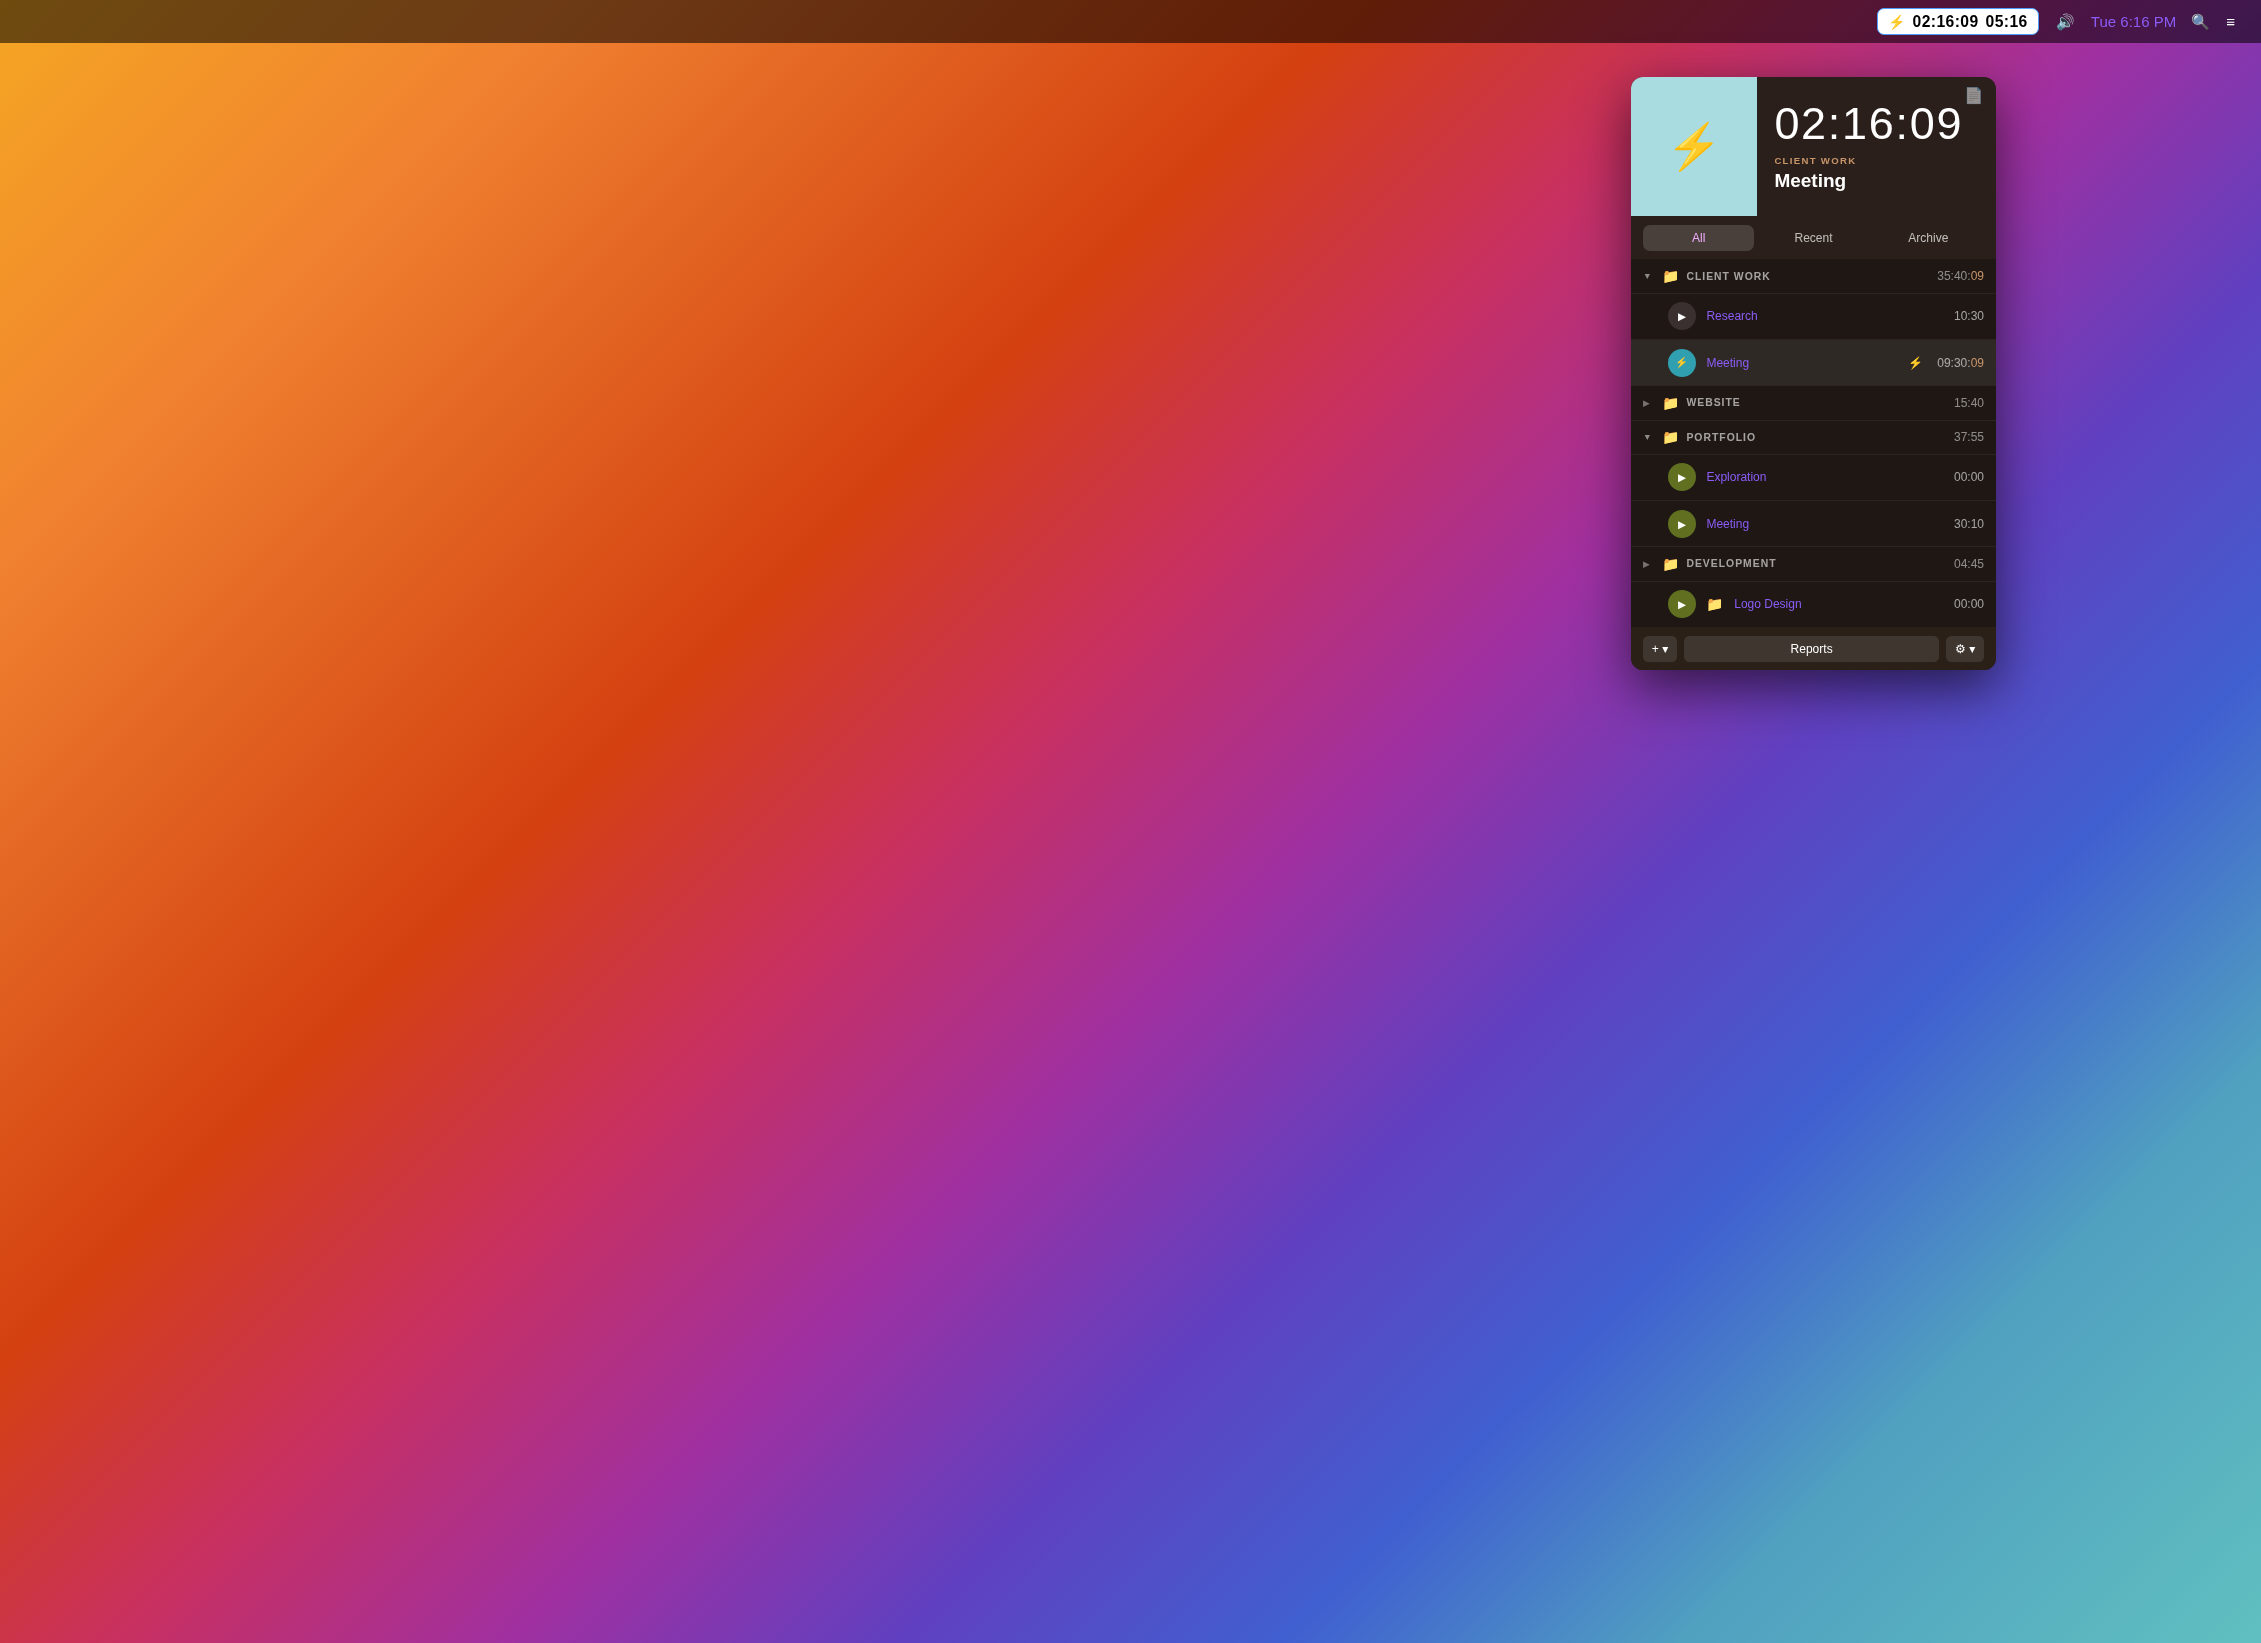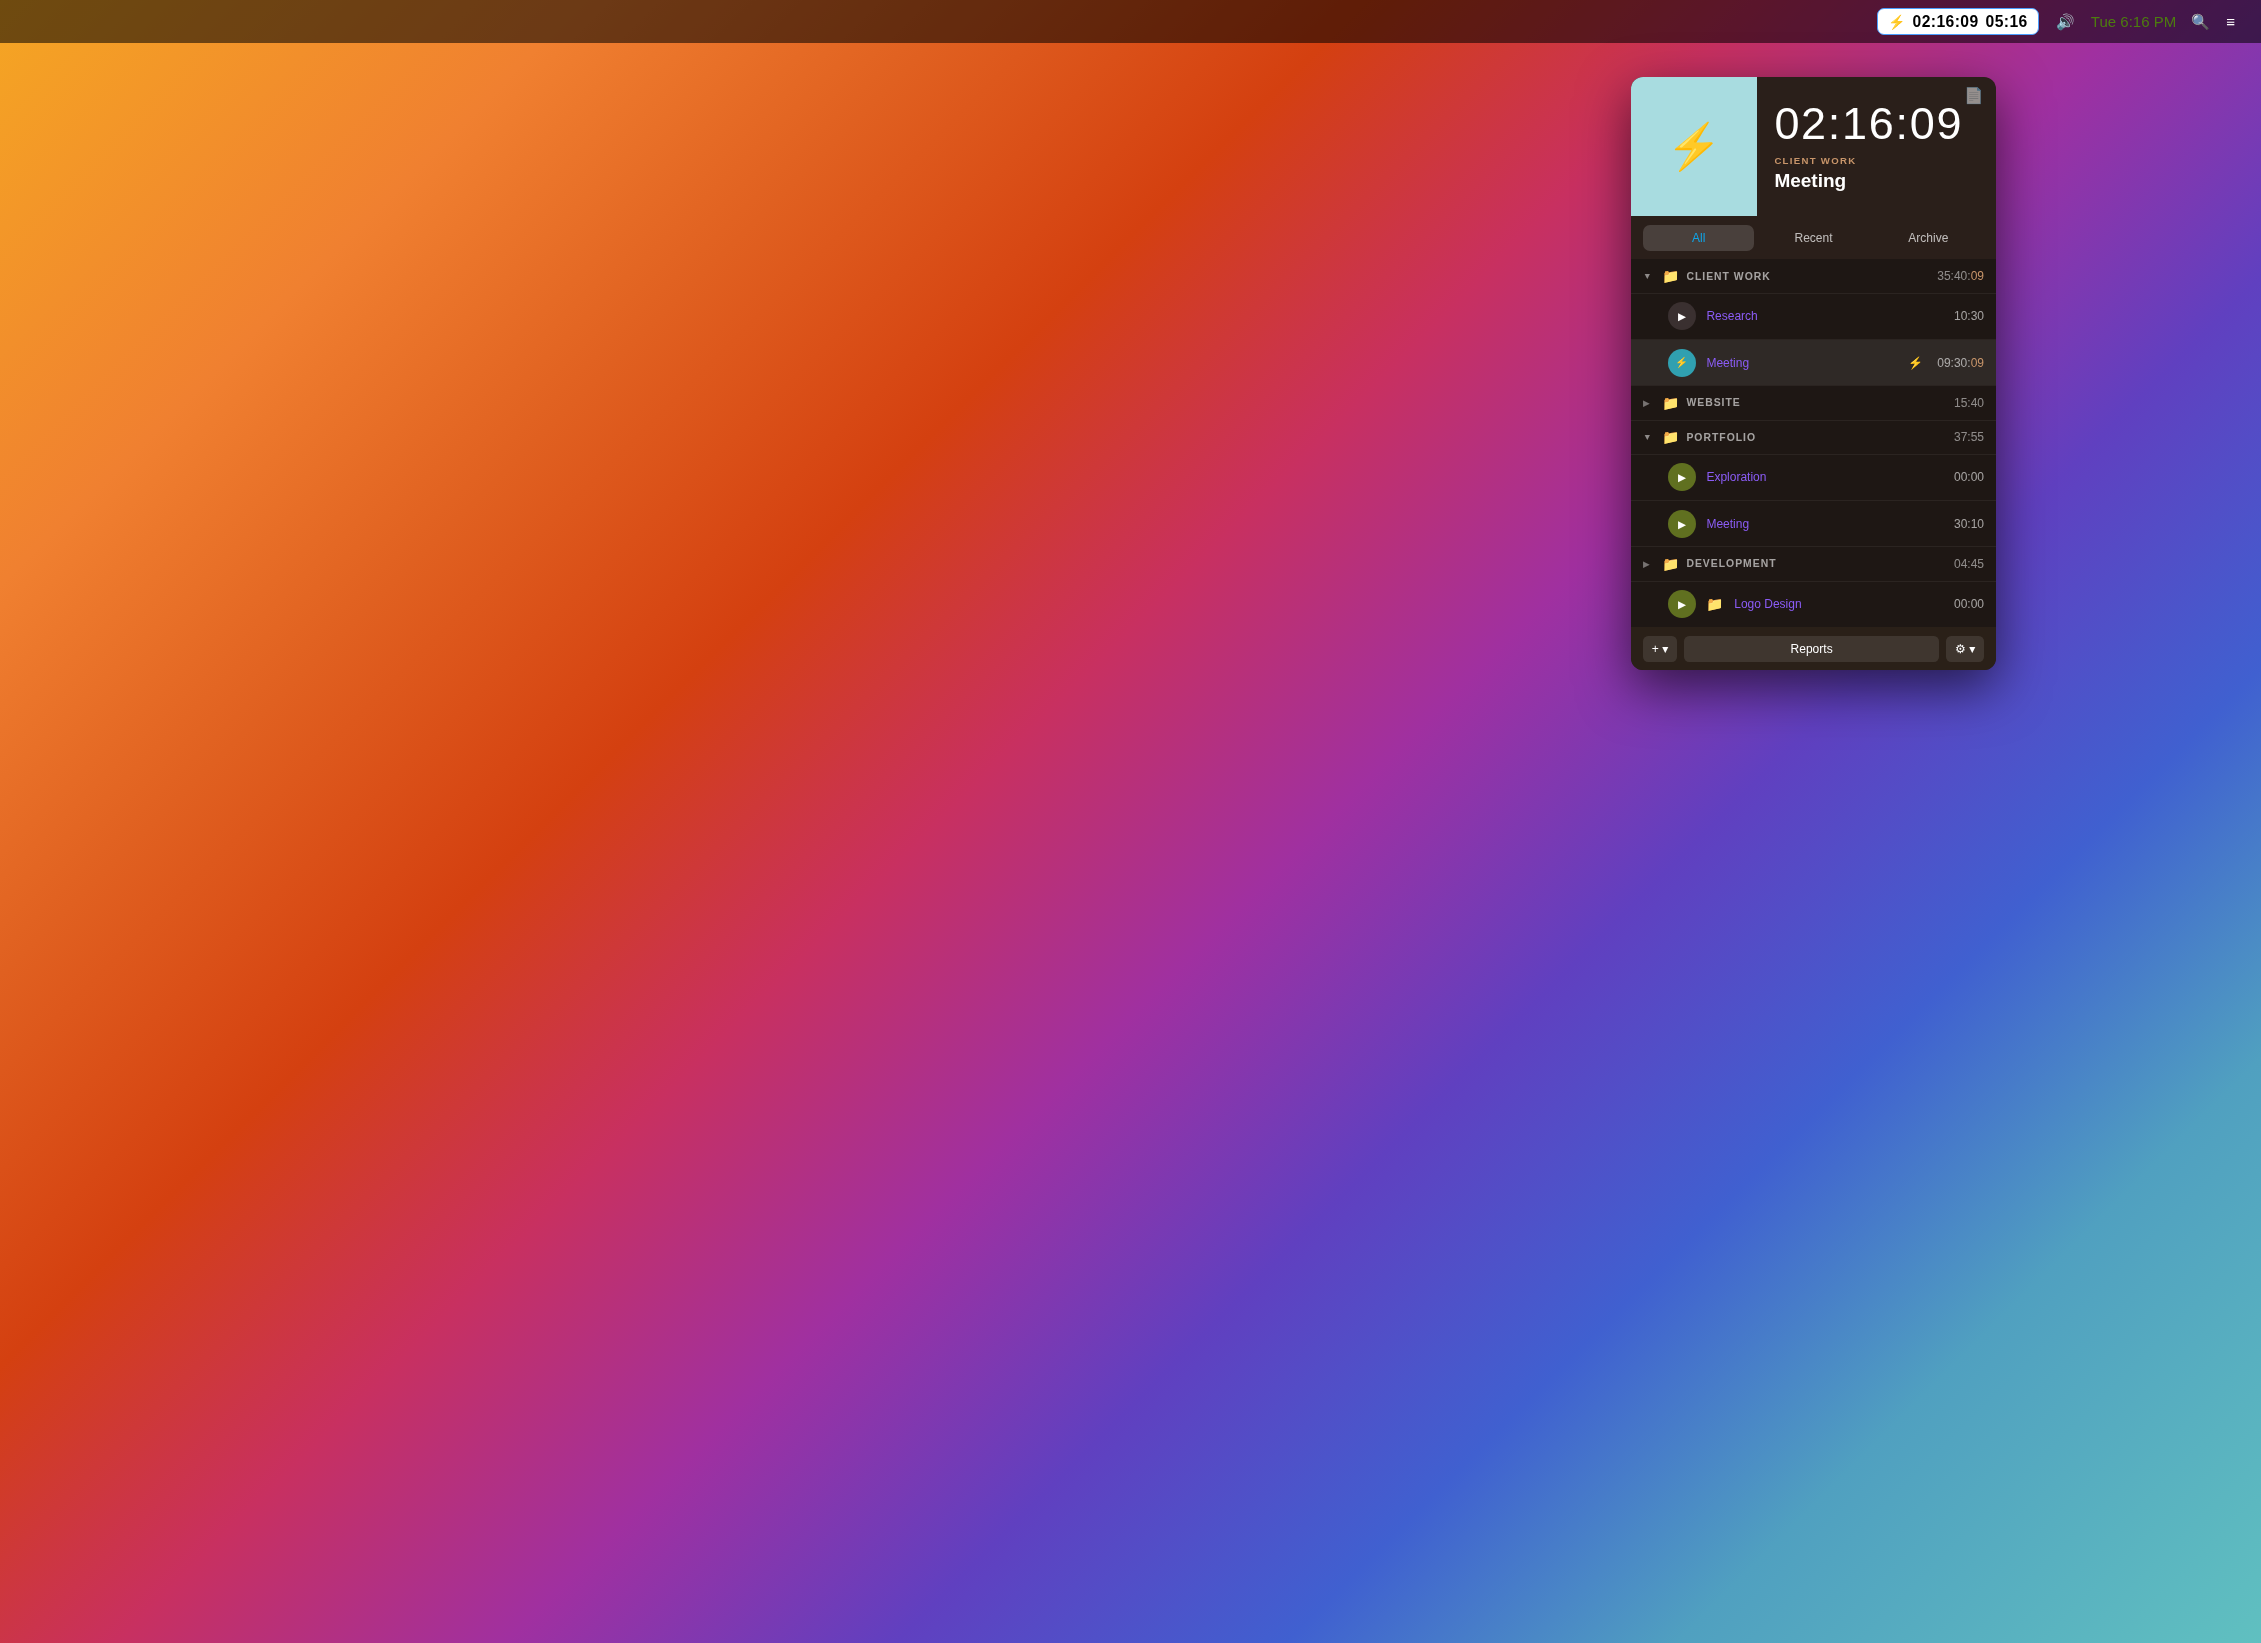--- a/index.html
+++ b/index.html
@@ -72,21 +72,21 @@
     .menubar-right {
       display: flex;
       align-items: center;
       gap: 15.7px;
       color: white;
       font-size: 15px;
     }
 
     .menubar-time {
       font-size: 15px;
-      color: #4d7c0f;
+      color: #8b5cf6;
       font-weight: 500;
     }
 
     
     .timer-popup {
       position: absolute;
       top: 77px;
       right: 265px;
       width: 365px;
       background: #2a1f1a;
@@ -173,21 +173,21 @@
       border: none;
       font-size: 12px;
       font-weight: 500;
       cursor: pointer;
       color: rgba(255,255,255,0.7);
       background: transparent;
     }
 
     .tab-btn.active {
       background: rgba(255,255,255,0.15);
-      color: #0ea5e9;
+      color: #f0abfc;
     }
 
     
     .timer-list {
       background: #1e1714;
       max-height: 417px;
       overflow-y: auto;
     }
 
     .list-group-header {

